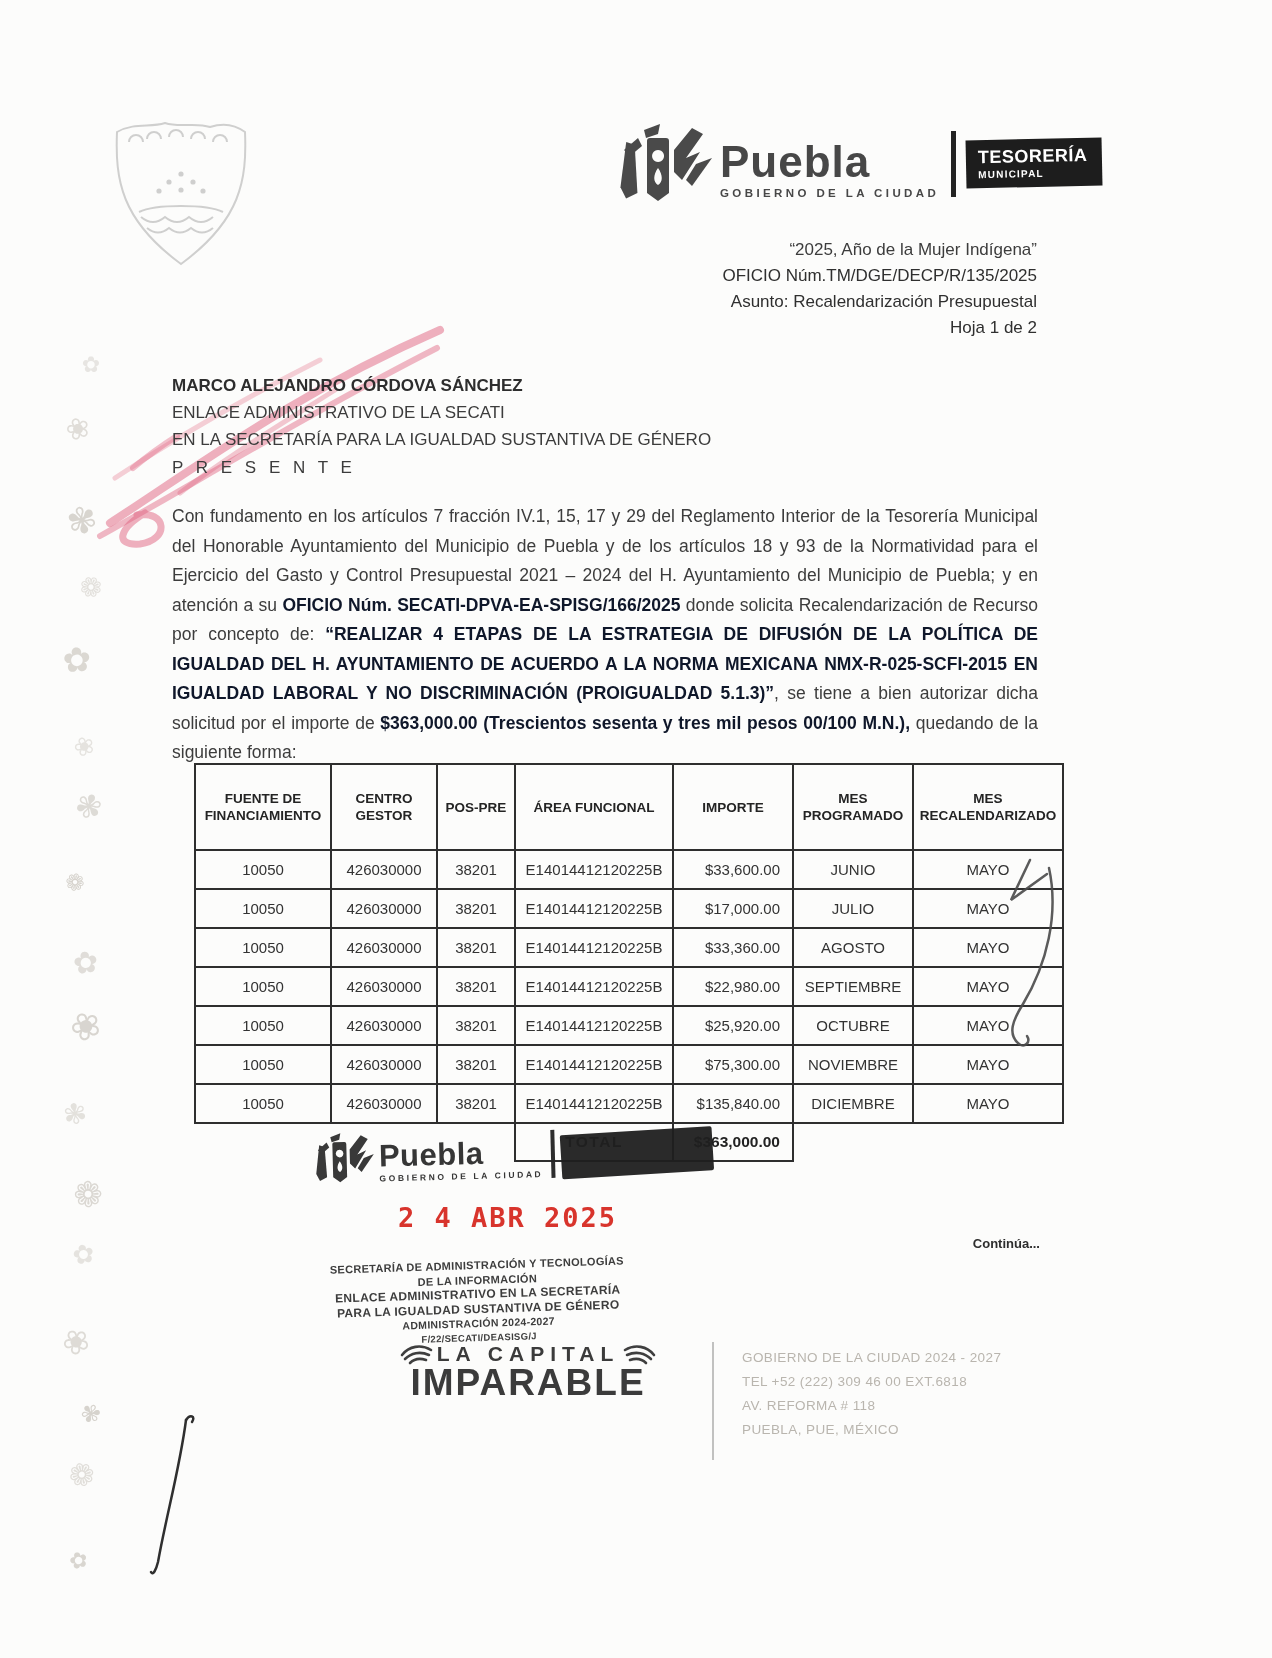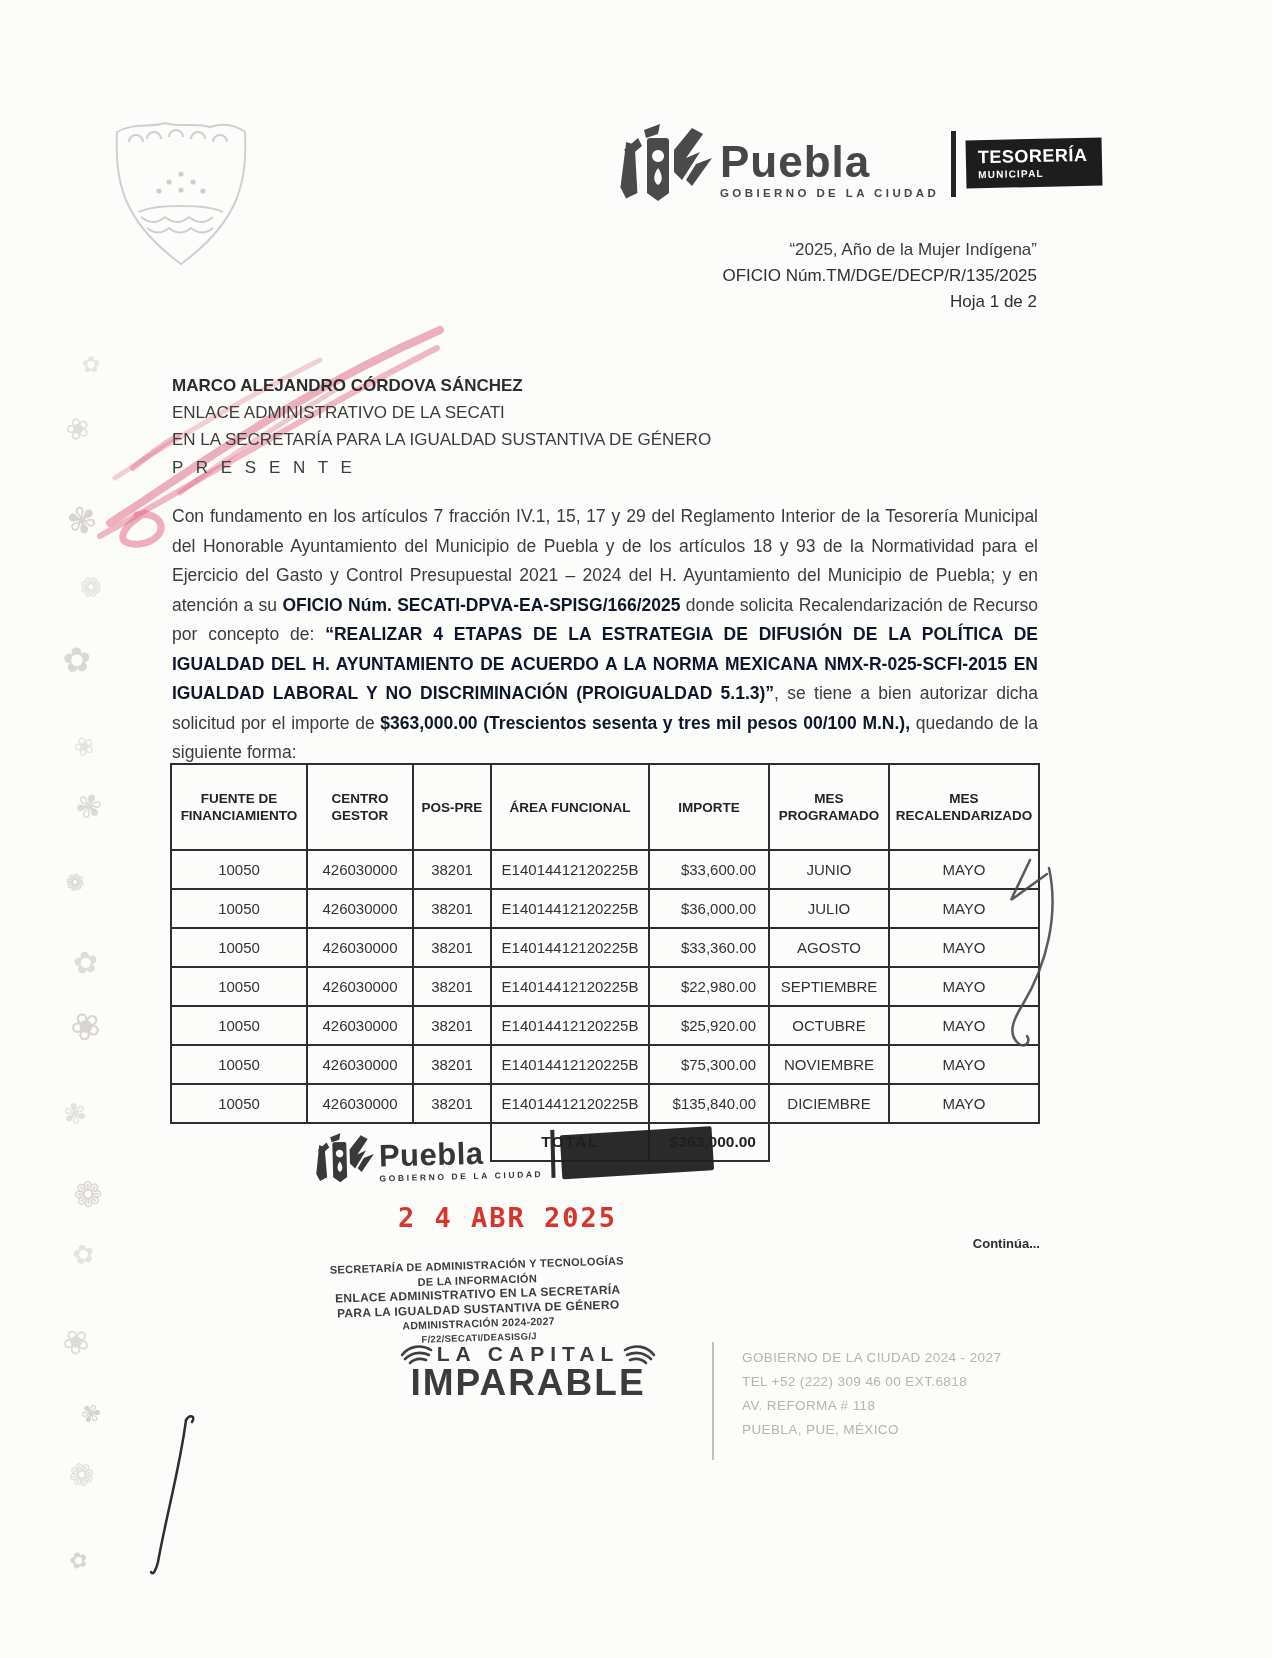--- a/index.html
+++ b/index.html
@@ -23,21 +23,21 @@
   .hdr .bold{font-weight:normal; font-size:17px;}
   
   .recipient{position:absolute; left:172px; top:372px; font-size:17px; line-height:27px; color:#3c3c3c;}
   .recipient .nm{font-weight:bold; color:#2d2d2d;}
   .recipient .sal{letter-spacing:4px; margin-top:1px;}
   
   .bodytext{position:absolute; left:172px; top:502px; width:866px; font-size:17.5px;
     line-height:29.5px; text-align:justify; color:#3c3c3c; margin:0;}
   .bodytext .b{font-weight:bold; color:#0f172a;}
   
-  .tblwrap{position:absolute; left:160px; top:763px;padding-left:10px;}
+  .tblwrap{position:absolute; left:184px; top:763px;padding-left:10px;}
   table{border-collapse:collapse; table-layout:fixed;}
   th,td{border:2px solid #2e2e2e; text-align:center; padding:0 4px; overflow:hidden;}
   th{height:84px; font-size:13.5px; line-height:17px; color:#242424; font-weight:bold;}
   td{height:37px; font-size:15px; color:#333;}
   td.importe{text-align:right; padding-right:12px;}
   tr.total td{height:36px;}
   td.ghost{border:none; background:transparent;}
   td.total-label{font-weight:bold; font-size:15.5px; letter-spacing:1.5px; color:#222;}
   td.total-value{font-weight:bold; font-size:15.5px; color:#222; text-align:right; padding-right:12px;}
   
@@ -133,20 +133,21 @@
     <div class="logo-divider"></div>
     <div class="badge">
       <div class="b1">TESORERÍA</div>
       <div class="b2">MUNICIPAL</div>
     </div>
   </div>
 
   <div class="hdr">
     <div class="motto">“2025, Año de la Mujer Indígena”</div>
     <div class="bold">OFICIO Núm.TM/DGE/DECP/R/135/2025</div>
+    <div class="bold">Asunto: Recalendarización Presupuestal</div>
     <div class="bold">Hoja 1 de 2</div>
   </div>
 
   <svg class="abs" style="left:85px; top:318px;" width="380" height="230" viewBox="0 0 380 230">
     <g fill="none" stroke="#e0627f" stroke-linecap="round">
       <path d="M25,205 C110,150 210,75 355,12" stroke-width="8" opacity=".5"></path>
       <path d="M15,218 C105,168 225,95 352,30" stroke-width="6" opacity=".45"></path>
       <path d="M95,175 C140,140 190,110 250,72" stroke-width="5" opacity=".35"></path>
       <path d="M30,160 C90,120 160,80 235,42" stroke-width="5" opacity=".3"></path>
       <path d="M60,195 C35,210 28,228 55,226 C85,222 82,192 52,197" stroke-width="7" opacity=".5"></path>
@@ -193,21 +194,21 @@
             <td>E14014412120225B</td>
             <td class="importe">$33,600.00</td>
             <td>JUNIO</td>
             <td>MAYO</td>
           </tr>
           <tr>
             <td>10050</td>
             <td>426030000</td>
             <td>38201</td>
             <td>E14014412120225B</td>
-            <td class="importe">$36,000.00</td>
+            <td class="importe">$17,000.00</td>
             <td>JULIO</td>
             <td>MAYO</td>
           </tr>
           <tr>
             <td>10050</td>
             <td>426030000</td>
             <td>38201</td>
             <td>E14014412120225B</td>
             <td class="importe">$33,360.00</td>
             <td>AGOSTO</td>

